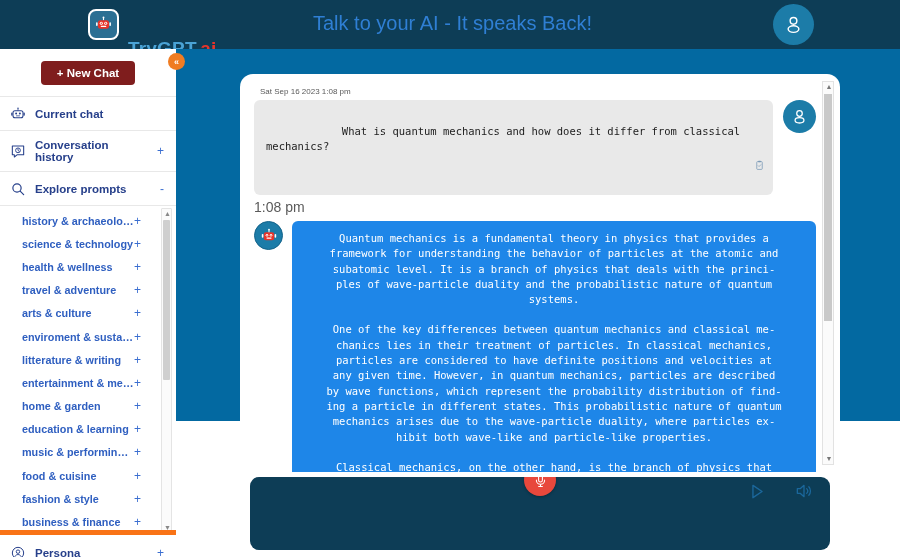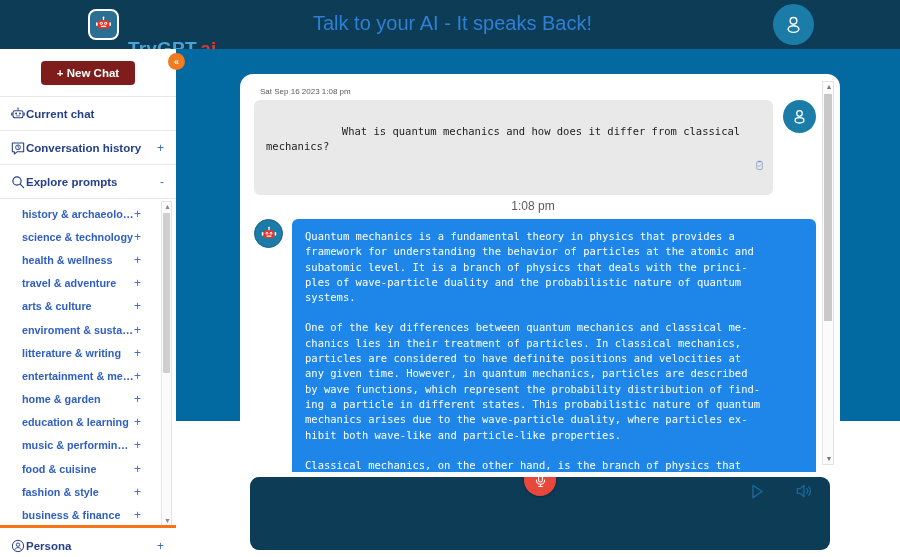--- a/index.html
+++ b/index.html
@@ -40,33 +40,33 @@
     position: absolute; top: 49px; left: 0; width: 176px; height: 508px;
     background: #ffffff; overflow: hidden;
   }
   .newchat-wrap { padding: 12px 0 11px 0; display: flex; justify-content: center; }
   .newchat-btn {
     background: #7f1d1d; color: #ffffff; border: none; border-radius: 4px;
     font-size: 11.5px; font-weight: bold; padding: 6px 16px;
     font-family: "Liberation Sans", sans-serif; cursor: pointer;
   }
   .sb-row {
-    display: flex; align-items: center; 
+    display: flex; align-items: center; gap: 9px;
     padding: 8px 9px 8px 9px; border-top: 1px solid #e8e8e8;
     font-size: 11.5px; color: #27408b; font-weight: bold;
   }
   .sb-row .sb-label { flex: 1; }
   .sb-row .sb-sign { color: #3a6ed0; font-size: 12px; font-weight: normal; padding-right: 3px; }
   .sb-icon { width: 17px; height: 17px; display: flex; align-items: center; justify-content: center; flex: 0 0 17px; }
 
   .prompt-list {
     position: relative;
     height: 330px;
     border-top: 1px solid #e8e8e8;
-    border-bottom: 3px solid #f97316;
+    border-bottom: 5px solid #f97316;
     overflow: hidden;
     padding-top: 3px;
   }
   .prompt-item {
     display: flex; align-items: center;
     padding: 4.6px 0 4.6px 22px;
     font-size: 10.8px; color: #2f5fc0; font-weight: bold;
     white-space: nowrap;
   }
   .prompt-item .pi-label {
@@ -115,34 +115,35 @@
     padding: 9px 12px 11px 12px; position: relative;
     font-family: "DejaVu Sans Mono", monospace;
     font-size: 10.5px; line-height: 15px; color: #1c1c1c;
     white-space: pre-wrap;
   }
   .copy-icon { position: absolute; right: 8px; bottom: 5px; opacity: .65; }
   .user-avatar {
     width: 33px; height: 33px; border-radius: 50%; background: #1c7ca8;
     display: flex; align-items: center; justify-content: center; flex: 0 0 33px;
   }
-  .msg-time-right { text-align: center; font-size: 12px; color: #5a5a5a; padding: 4px 4px 6px 0; }
+  .msg-time-right { text-align: left; font-size: 14px; color: #5a5a5a; padding: 4px 4px 6px 0; }
 
   .bot-row { display: flex; align-items: flex-start; gap: 9px; }
   .bot-avatar {
     width: 29px; height: 29px; border-radius: 50%; background: #1c7ca8;
     display: flex; align-items: center; justify-content: center; flex: 0 0 29px;
     border: 1px solid #14638a;
   }
   .bot-bubble {
     flex: 1; background: #1e86e8; border-radius: 6px;
     padding: 10px 13px 12px 13px; color: #ffffff;
     font-family: "DejaVu Sans Mono", monospace;
     font-size: 10.5px; line-height: 15.3px;
     white-space: pre-wrap;
+    text-align: center;
   }
   .bot-bubble p { margin: 0 0 15px 0; }
   .bot-bubble p:last-child { margin-bottom: 0; }
 
   .card-scrollbar {
     position: absolute; right: 6px; top: 7px; width: 12px; height: 384px;
     background: #fbfbfb; border: 1px solid #e2e2e2;
   }
   .card-thumb {
     position: absolute; left: 1px; top: 12px; width: 8px; height: 227px;

